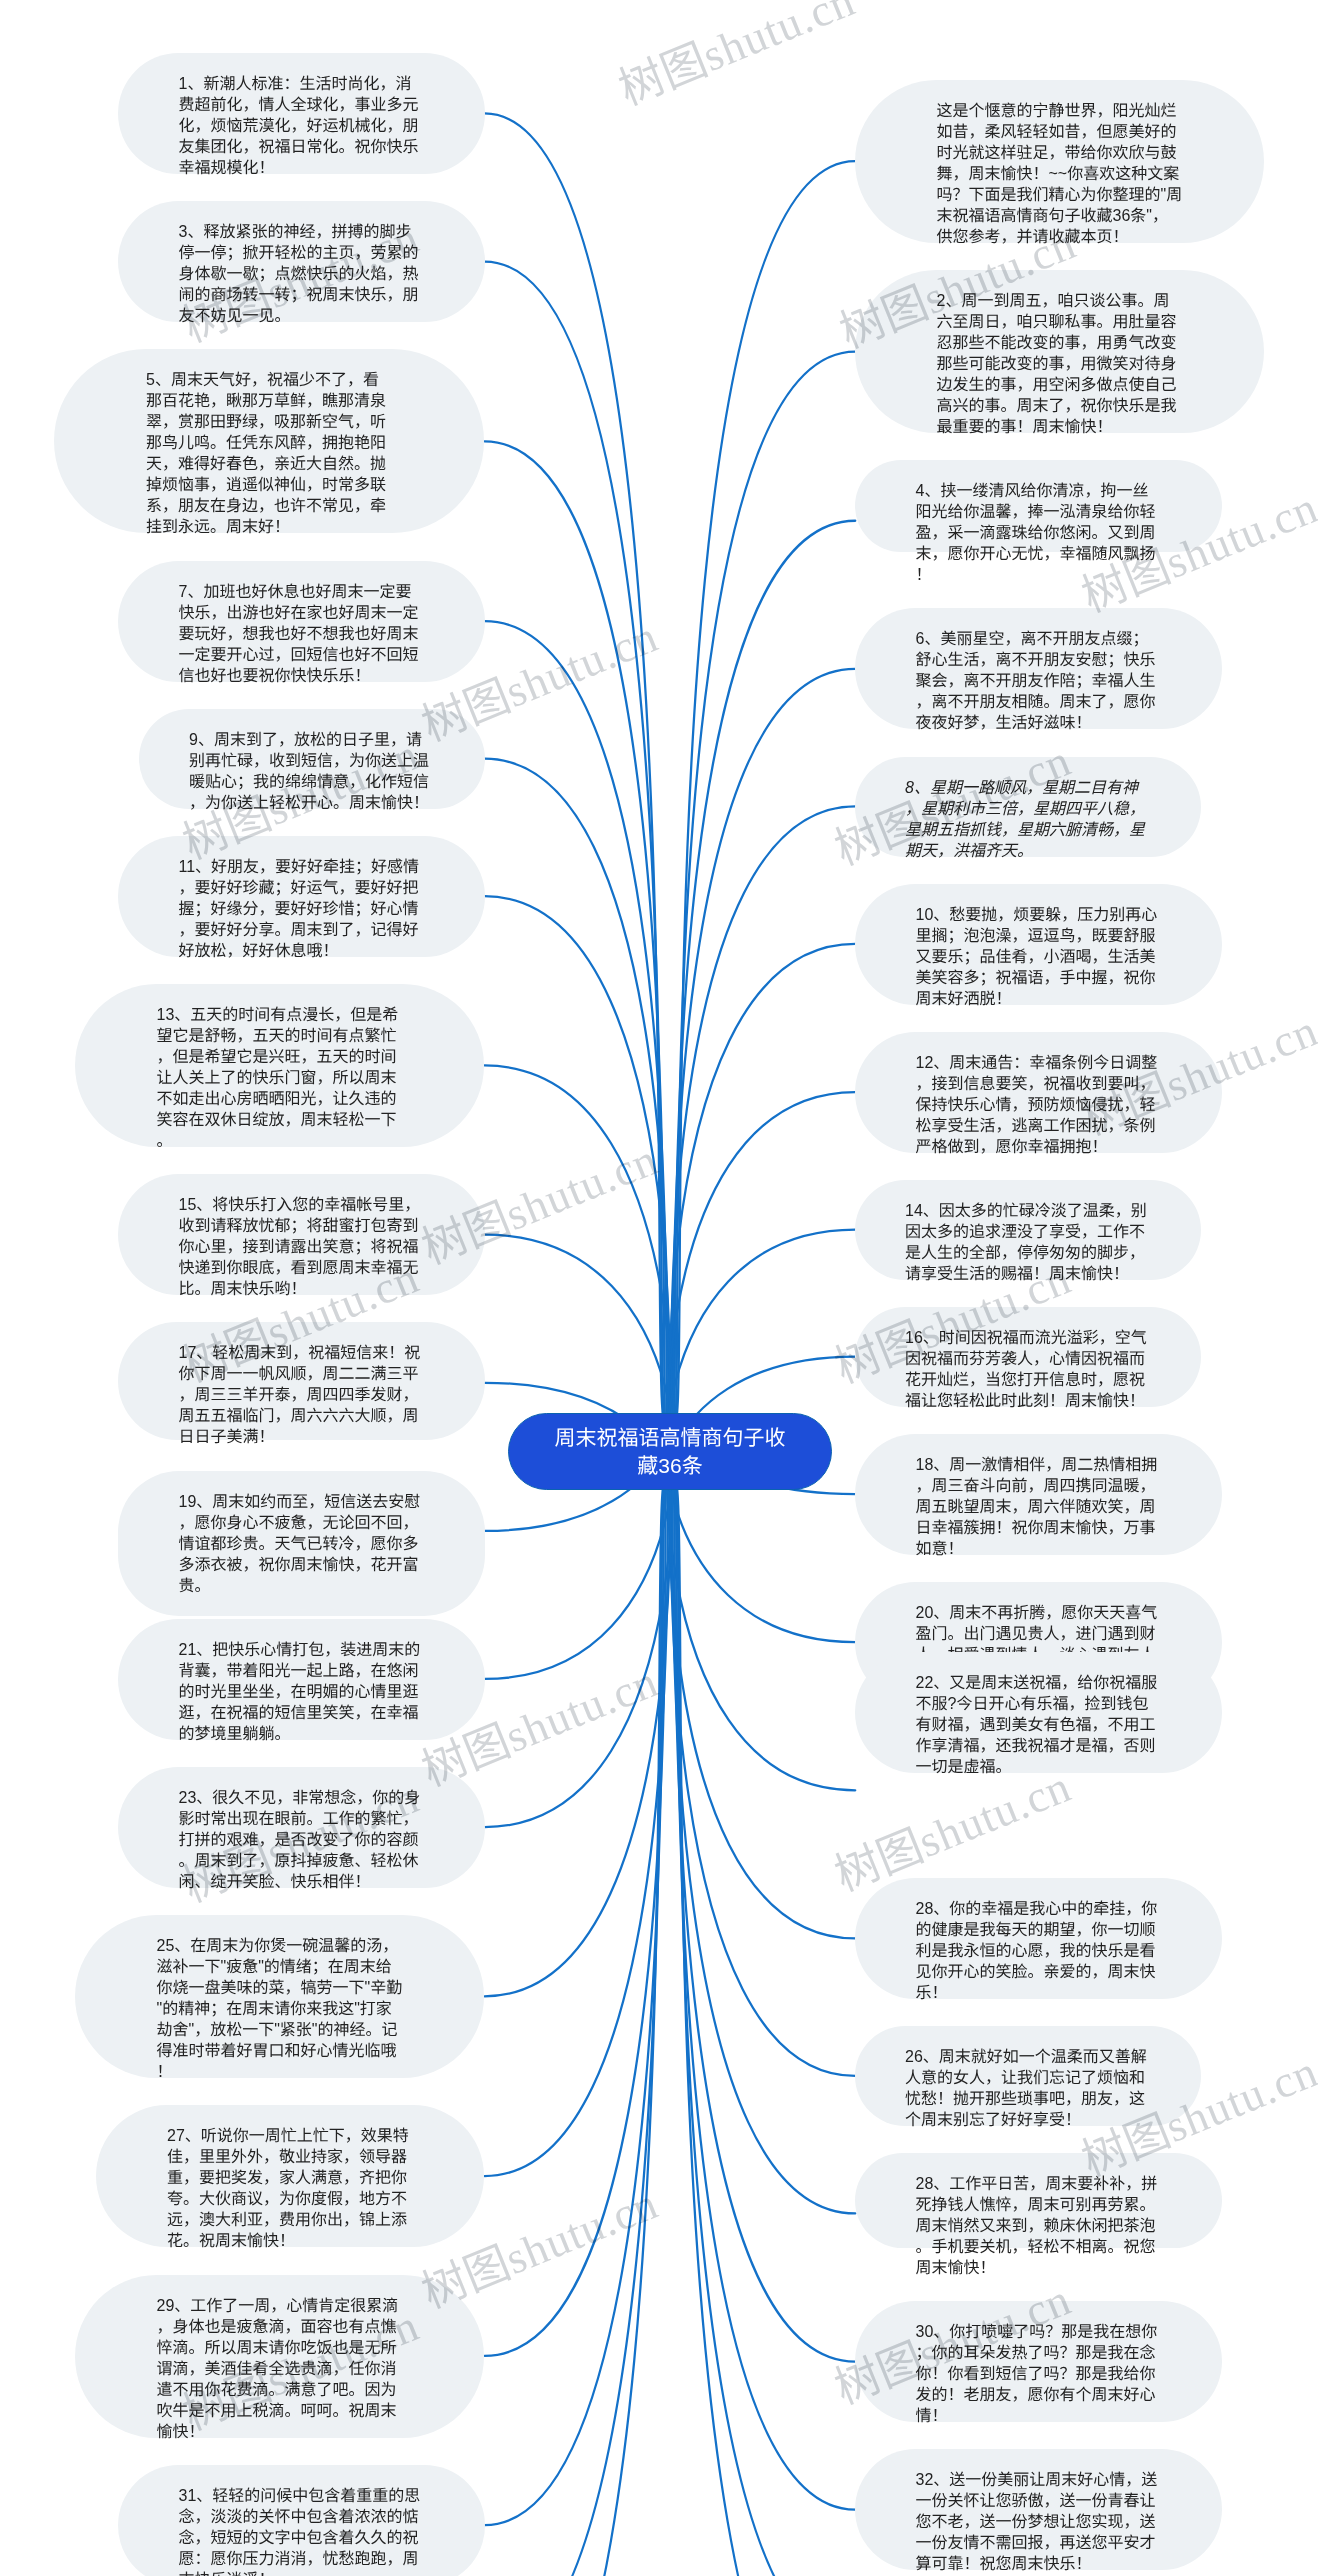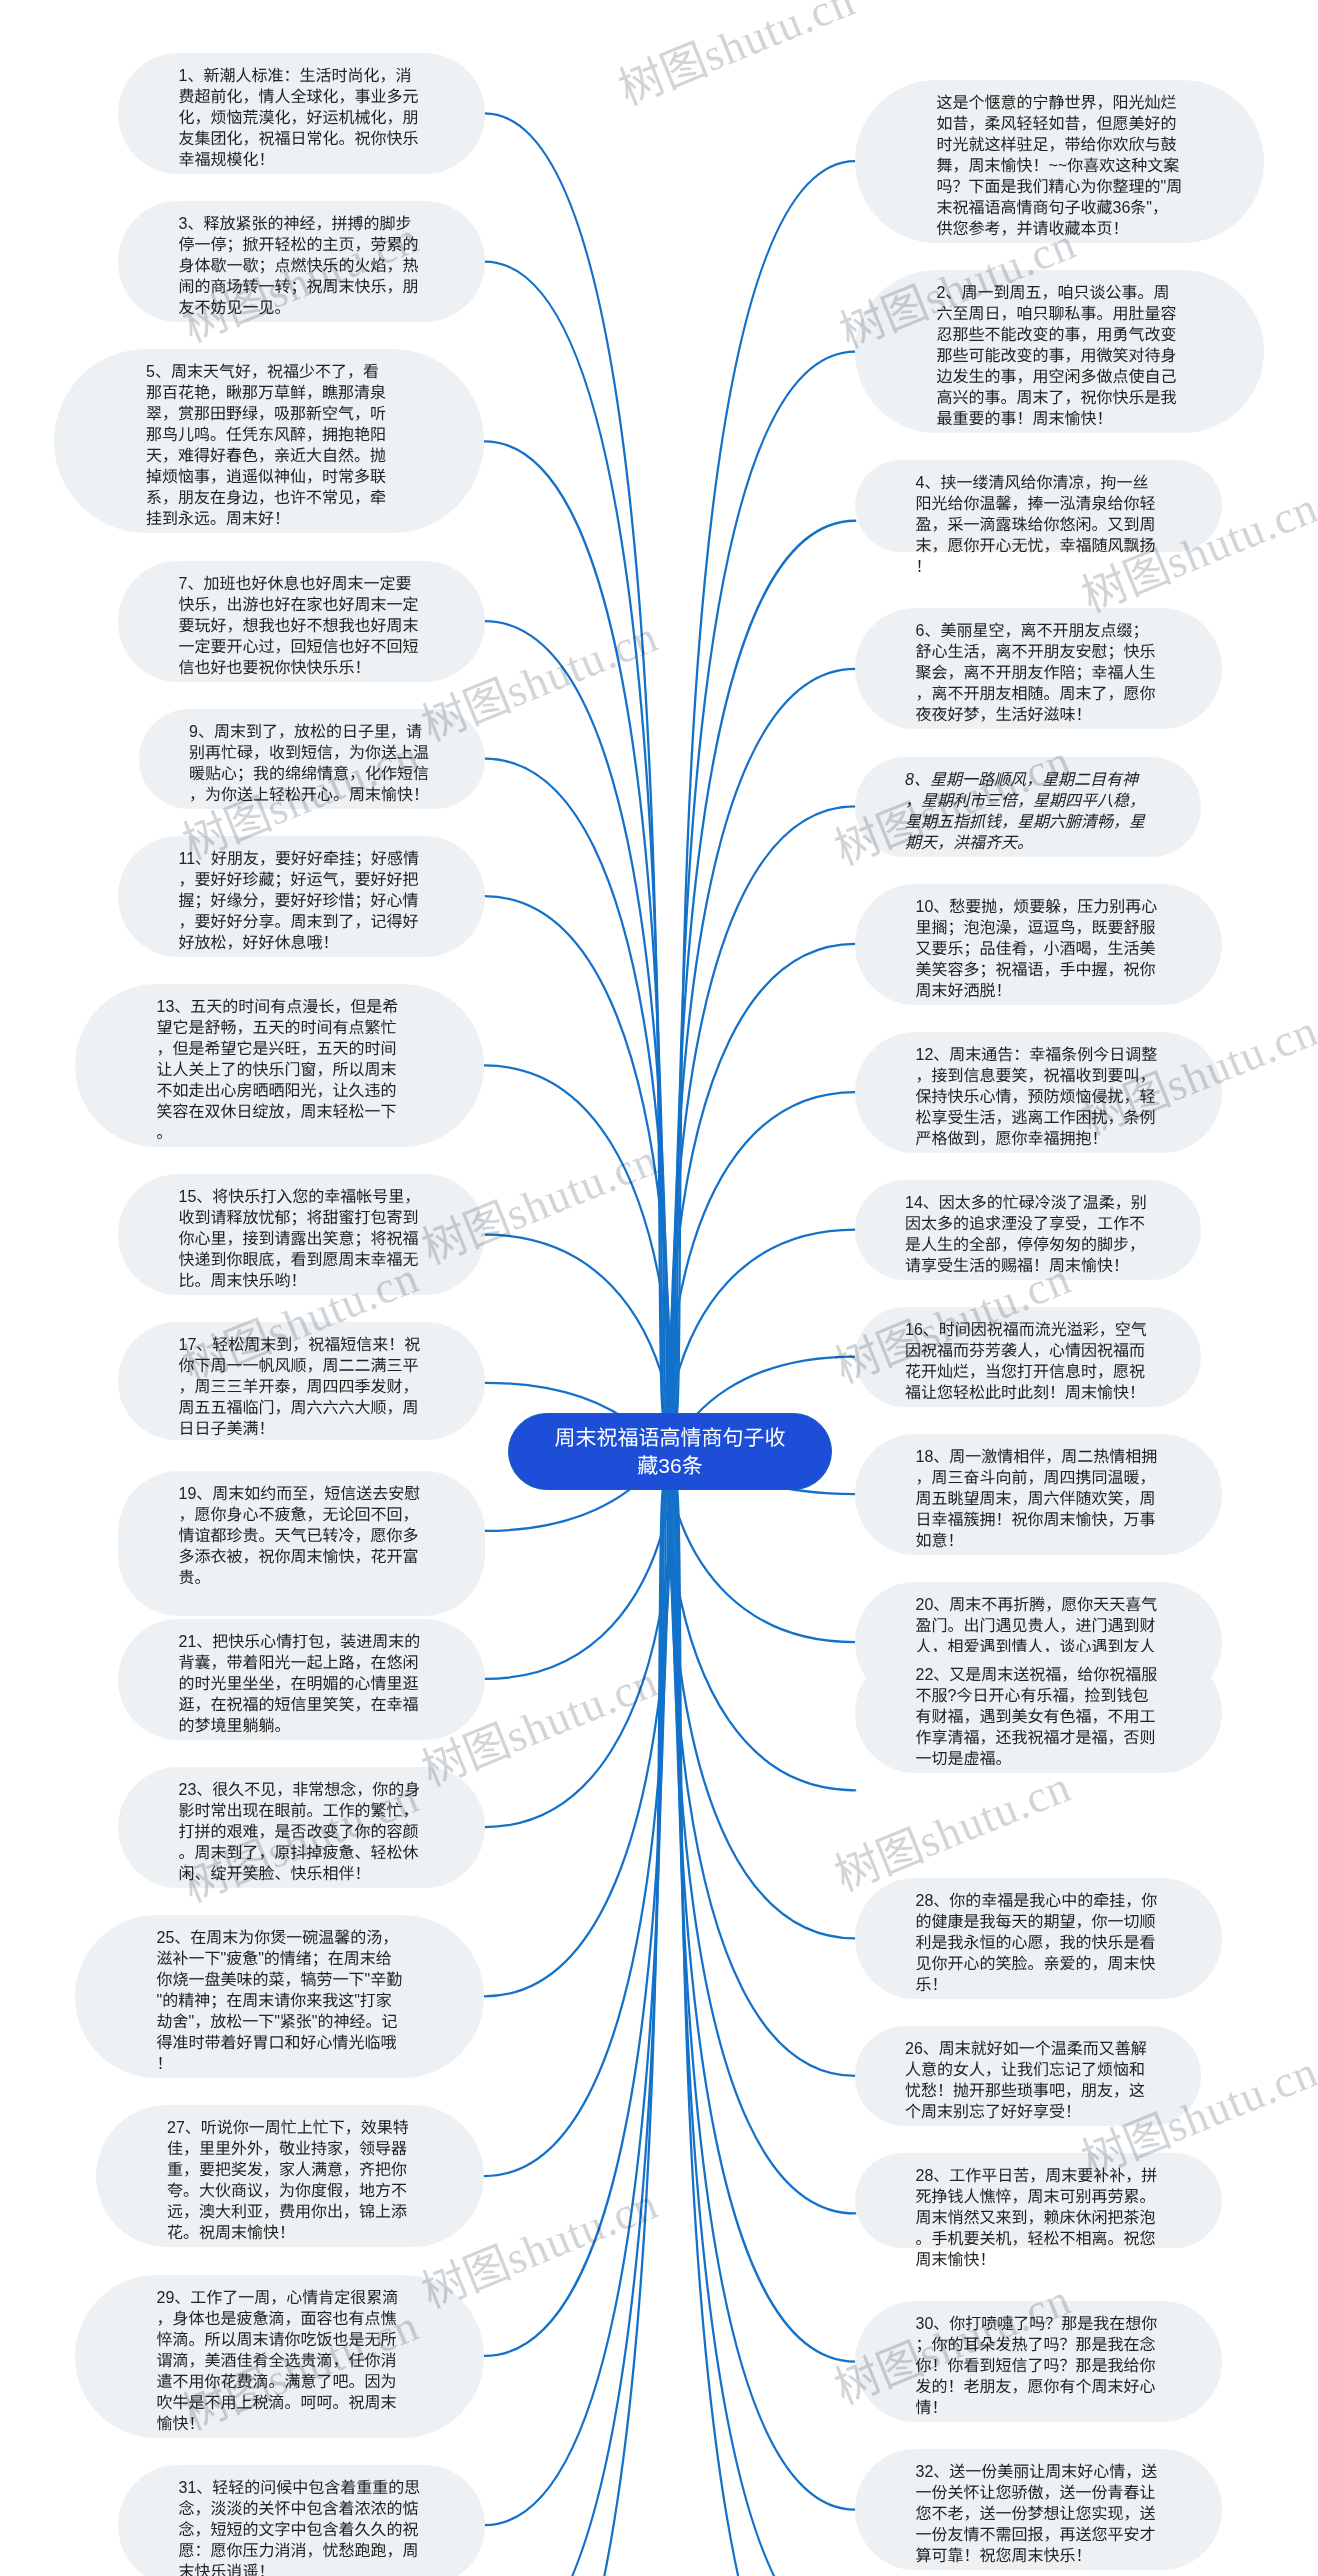--- a/index.html
+++ b/index.html
@@ -4,21 +4,21 @@
 <title>mindmap</title>
 <style>
   html,body{margin:0;padding:0;background:#ffffff;}
   body{width:1319px;height:2893px;position:relative;overflow:hidden;
        font-family:"Liberation Sans",sans-serif;}
   #canvas{position:absolute;left:0;top:0;width:1319px;height:2893px;}
   #links{position:absolute;left:0;top:0;width:1319px;height:2893px;pointer-events:none;}
   .node{position:absolute;box-sizing:border-box;background:#edf1f4;color:#222222;
         font-size:16px;line-height:21px;padding:7.7px 0;text-align:left;
         word-break:break-all;line-break:anywhere;white-space:normal;}
-  .node .tx{display:block;width:246px;margin:4px auto;}
+  .node .tx{display:block;width:246px;margin:12px auto;}
   .root{position:absolute;box-sizing:border-box;background:#1d4ed8;border:1px solid #0a63b0;
         color:#ffffff;font-size:21px;line-height:28px;text-align:center;
         word-break:break-all;line-break:anywhere;}
   .root .tx{display:block;width:247px;margin:0 auto;}
   #watermarks{position:absolute;left:0;top:0;width:1319px;height:2893px;mix-blend-mode:multiply;pointer-events:none;}
   .wm{position:absolute;color:#d2d5d8;font-size:45px;line-height:1;
       font-family:"Liberation Sans",sans-serif;transform:rotate(-22deg);
       transform-origin:0 100%;white-space:nowrap;pointer-events:none;font-weight:400;}
   .wm .lat{font-family:"Liberation Serif",serif;letter-spacing:1px;}
 </style>

